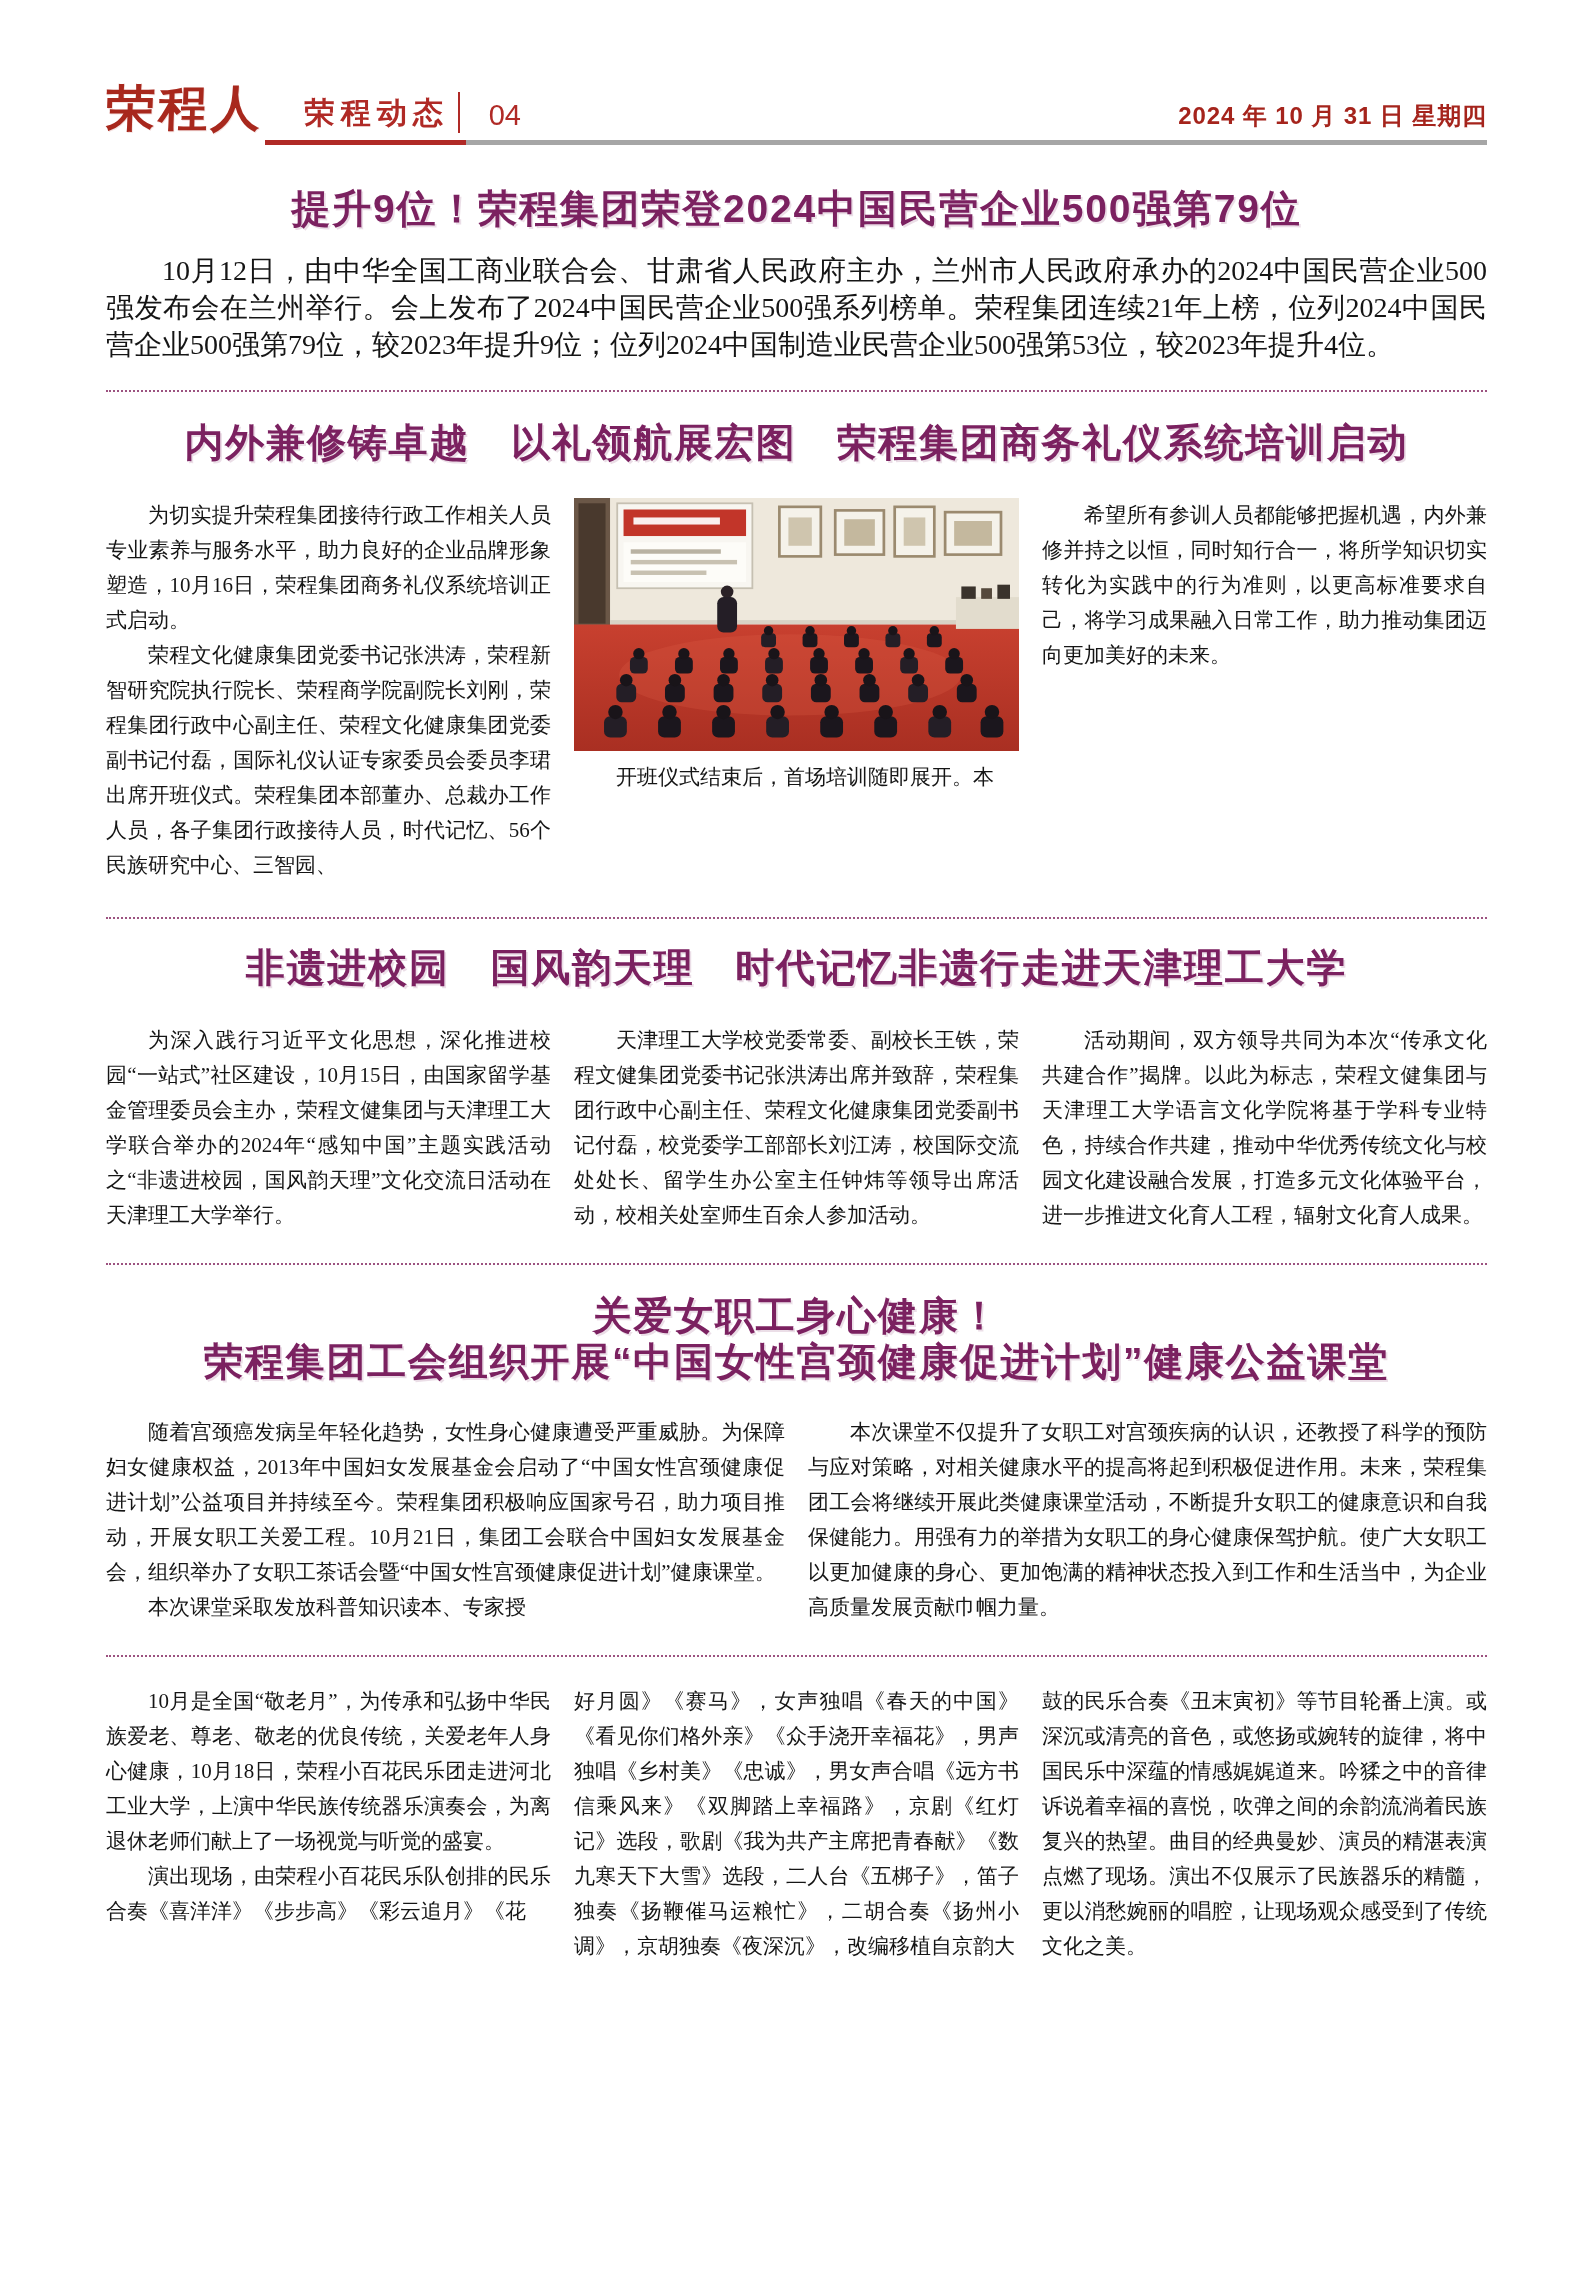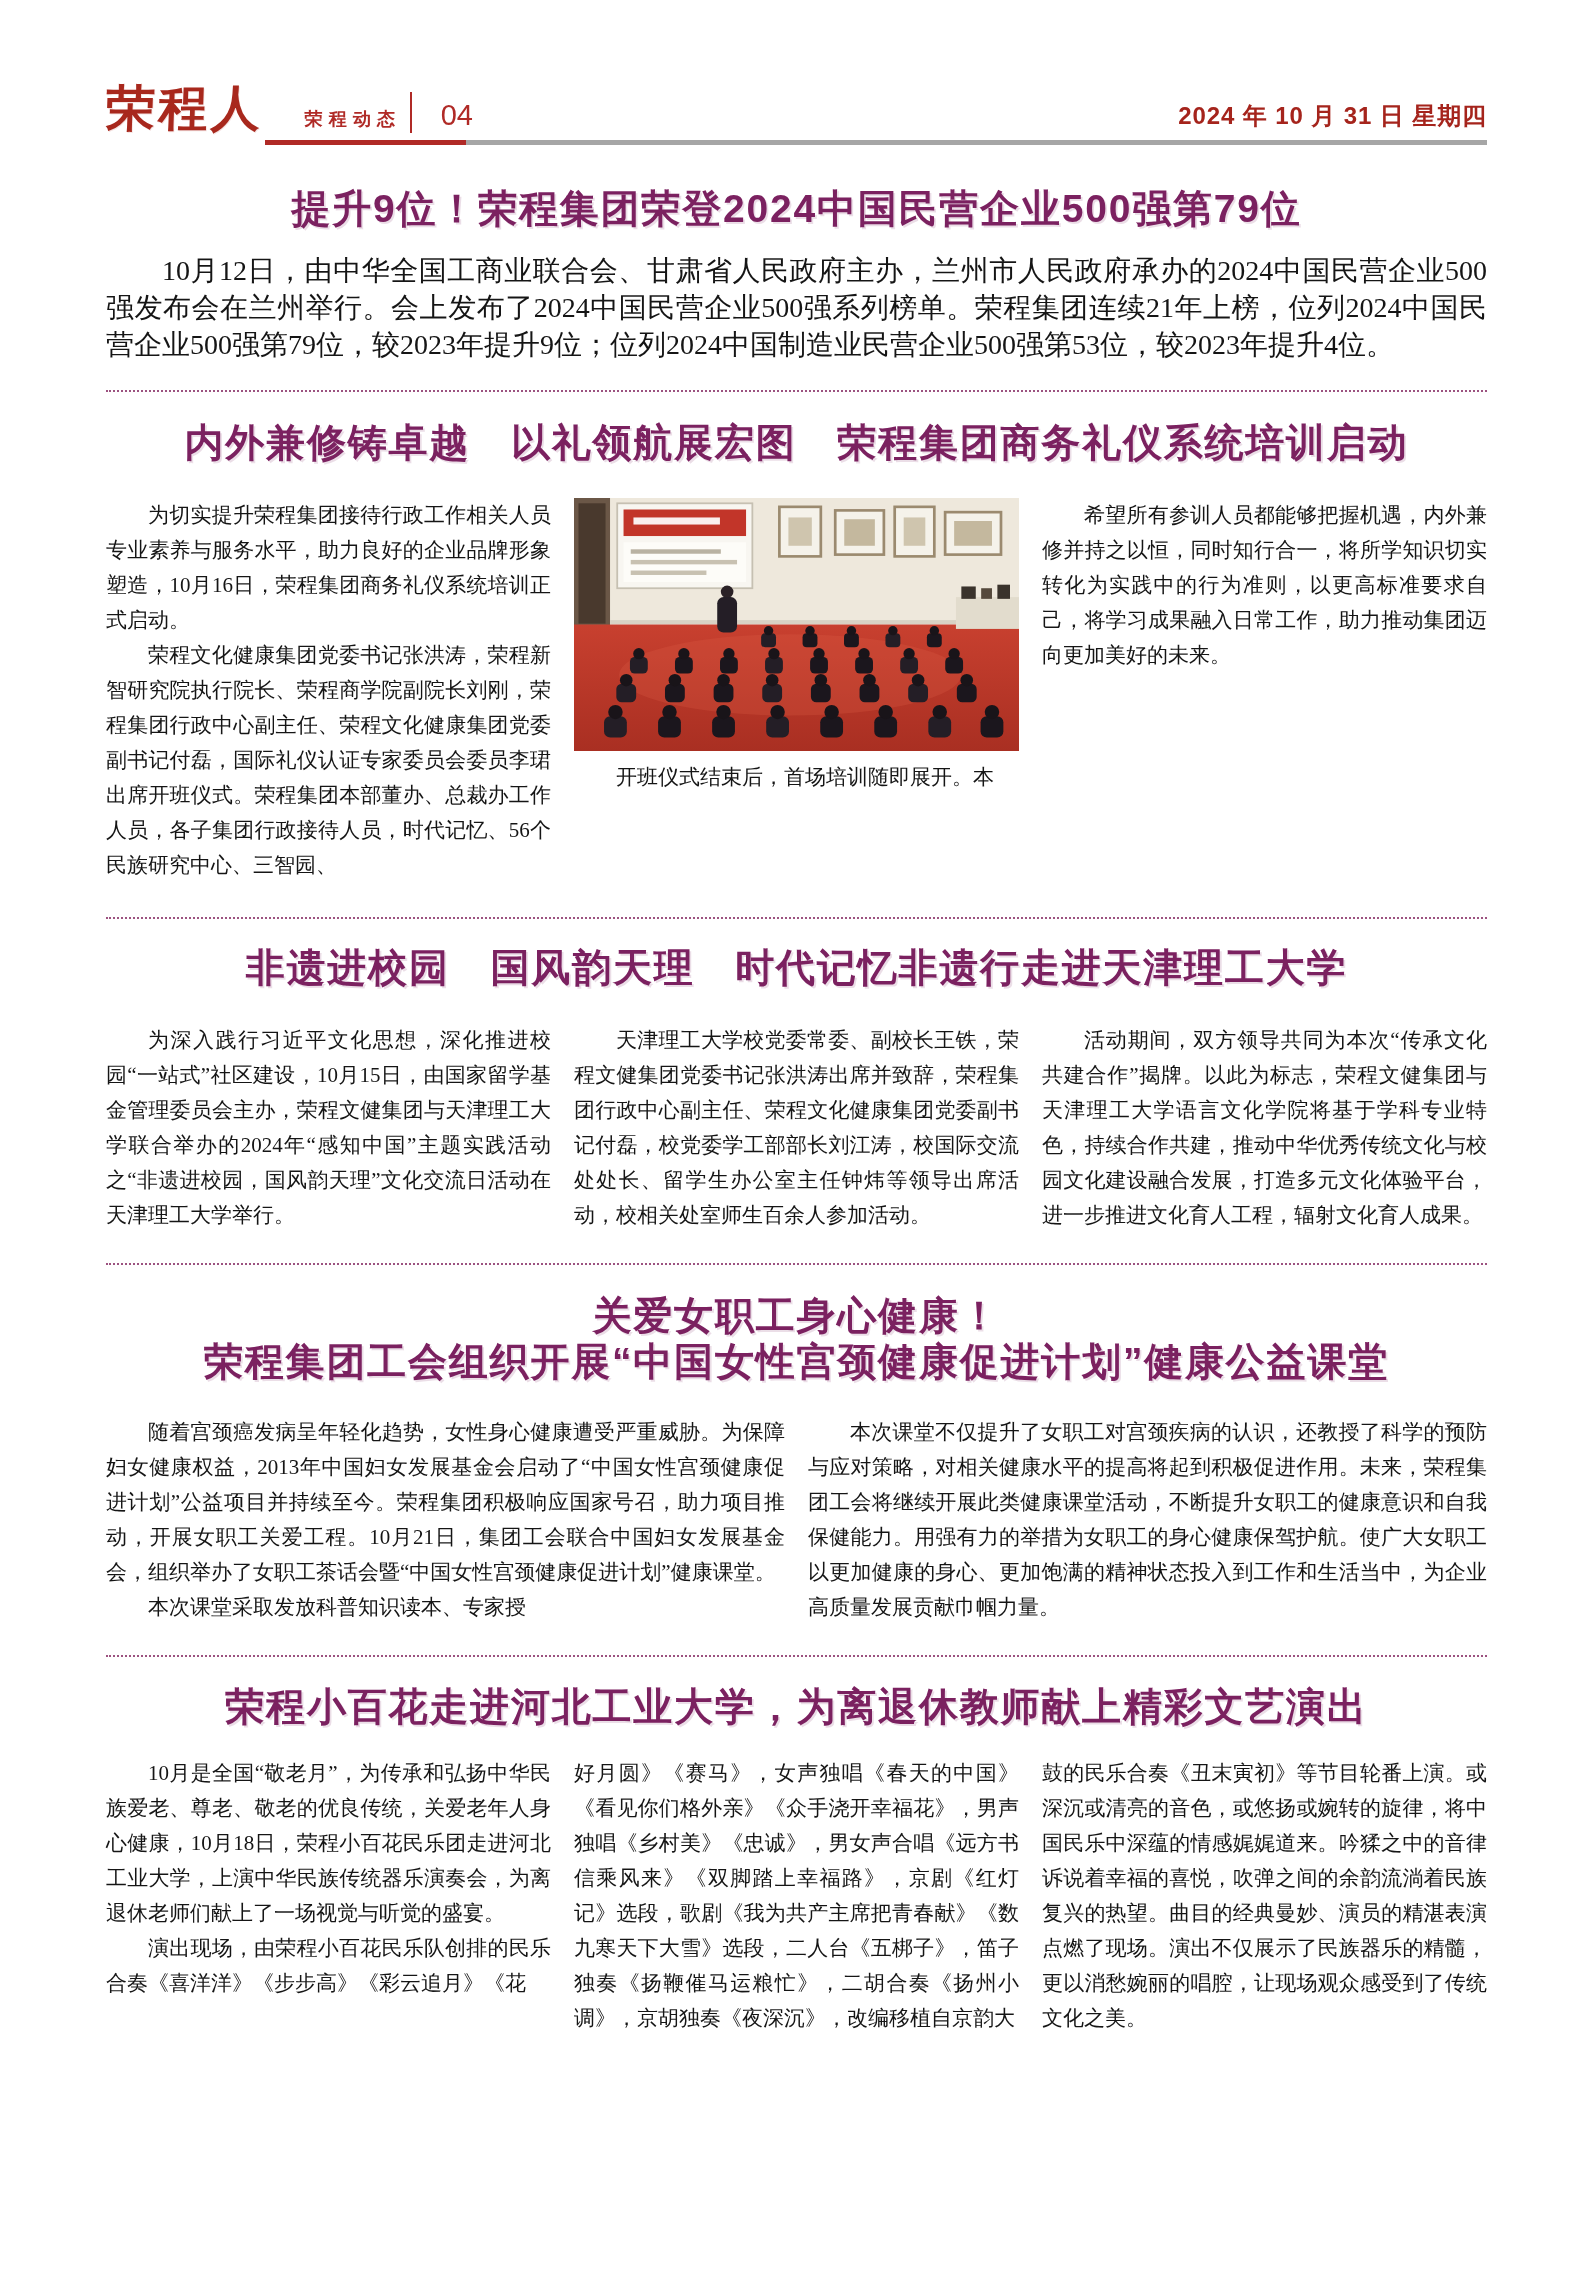--- a/index.html
+++ b/index.html
@@ -5,21 +5,21 @@
 <style>
   html,body{margin:0;padding:0;background:#ffffff;}
   body{width:1589px;height:2295px;position:relative;overflow:hidden;
        font-family:"Liberation Serif","DejaVu Serif",serif;color:#151515;}
   .content{position:absolute;left:106px;top:0;width:1381px;}
 
   
   .masthead{display:flex;align-items:flex-end;margin-top:78px;height:55px;}
   .logo{font-family:"DejaVu Serif",serif;font-weight:bold;font-size:49px;line-height:1;
         color:#a8281d;letter-spacing:3.5px;transform:skewX(-2deg);text-shadow:0.9px 0.9px 0 #c9706a33;}
-  .section-name{font-family:"Liberation Sans",sans-serif;font-weight:bold;font-size:18px;
+  .section-name{font-family:"Liberation Sans",sans-serif;font-weight:bold;font-size:30px;
         color:#b02a26;letter-spacing:6.2px;margin-left:41px;line-height:1;margin-bottom:5.3px;}
   .pagenum-wrap{border-left:2.6px solid #b02a26;margin-left:8.8px;padding-left:10.6px;height:41px;
         display:flex;align-items:flex-end;}
   .pagenum{font-family:"Liberation Sans",sans-serif;font-size:29px;color:#b02a26;line-height:1;margin-bottom:3.5px;margin-left:18px;}
   .date{margin-left:auto;font-family:"Liberation Sans",sans-serif;font-weight:bold;
         font-size:24px;color:#a5241c;line-height:1;margin-bottom:5.3px;letter-spacing:0.9px;}
   .mast-rule{position:relative;margin-left:159px;width:1222px;height:5.3px;background:#a6a6a6;margin-top:7px;}
   .mast-rule-red{position:absolute;left:0;top:0;width:201px;height:5.3px;background:#b02a26;}
 
   
@@ -288,21 +288,20 @@
       <p class="indent">随着宫颈癌发病呈年轻化趋势，女性身心健康遭受严重威胁。为保障妇女健康权益，2013年中国妇女发展基金会启动了“中国女性宫颈健康促进计划”公益项目并持续至今。荣程集团积极响应国家号召，助力项目推动，开展女职工关爱工程。10月21日，集团工会联合中国妇女发展基金会，组织举办了女职工茶话会暨“中国女性宫颈健康促进计划”健康课堂。</p>
       <p class="indent">本次课堂采取发放科普知识读本、专家授</p>
     </div>
     <div class="col">
       <p class="indent">本次课堂不仅提升了女职工对宫颈疾病的认识，还教授了科学的预防与应对策略，对相关健康水平的提高将起到积极促进作用。未来，荣程集团工会将继续开展此类健康课堂活动，不断提升女职工的健康意识和自我保健能力。用强有力的举措为女职工的身心健康保驾护航。使广大女职工以更加健康的身心、更加饱满的精神状态投入到工作和生活当中，为企业高质量发展贡献巾帼力量。</p>
     </div>
   </div>
 
   <div class="divider div4"></div>
 
-  <div class="headline a5-title">荣程小百花走进河北工业大学，为离退休教师献上精彩文艺演出</div>
   <div class="cols a5-cols">
     <div class="col">
       <p class="indent">10月是全国“敬老月”，为传承和弘扬中华民族爱老、尊老、敬老的优良传统，关爱老年人身心健康，10月18日，荣程小百花民乐团走进河北工业大学，上演中华民族传统器乐演奏会，为离退休老师们献上了一场视觉与听觉的盛宴。</p>
       <p class="indent">演出现场，由荣程小百花民乐队创排的民乐合奏《喜洋洋》《步步高》《彩云追月》《花</p>
     </div>
     <div class="col">
       <p>好月圆》《赛马》，女声独唱《春天的中国》《看见你们格外亲》《众手浇开幸福花》，男声独唱《乡村美》《忠诚》，男女声合唱《远方书信乘风来》《双脚踏上幸福路》，京剧《红灯记》选段，歌剧《我为共产主席把青春献》《数九寒天下大雪》选段，二人台《五梆子》，笛子独奏《扬鞭催马运粮忙》，二胡合奏《扬州小调》，京胡独奏《夜深沉》，改编移植自京韵大</p>
     </div>
     <div class="col">
       <p>鼓的民乐合奏《丑末寅初》等节目轮番上演。或深沉或清亮的音色，或悠扬或婉转的旋律，将中国民乐中深蕴的情感娓娓道来。吟猱之中的音律诉说着幸福的喜悦，吹弹之间的余韵流淌着民族复兴的热望。曲目的经典曼妙、演员的精湛表演点燃了现场。演出不仅展示了民族器乐的精髓，更以消愁婉丽的唱腔，让现场观众感受到了传统文化之美。</p>

